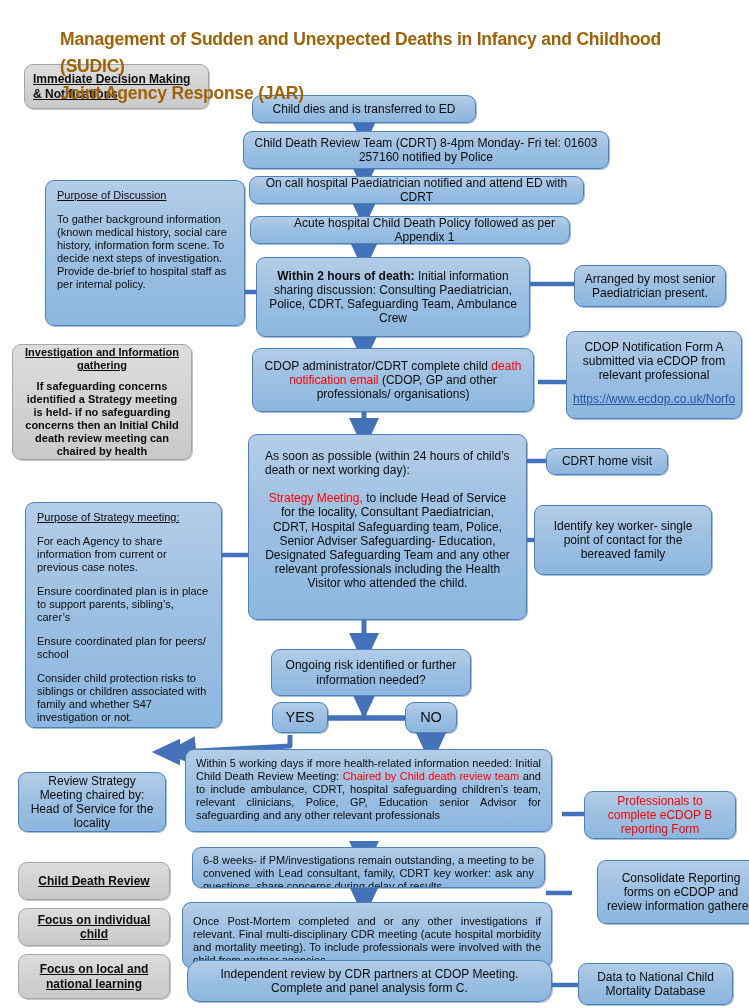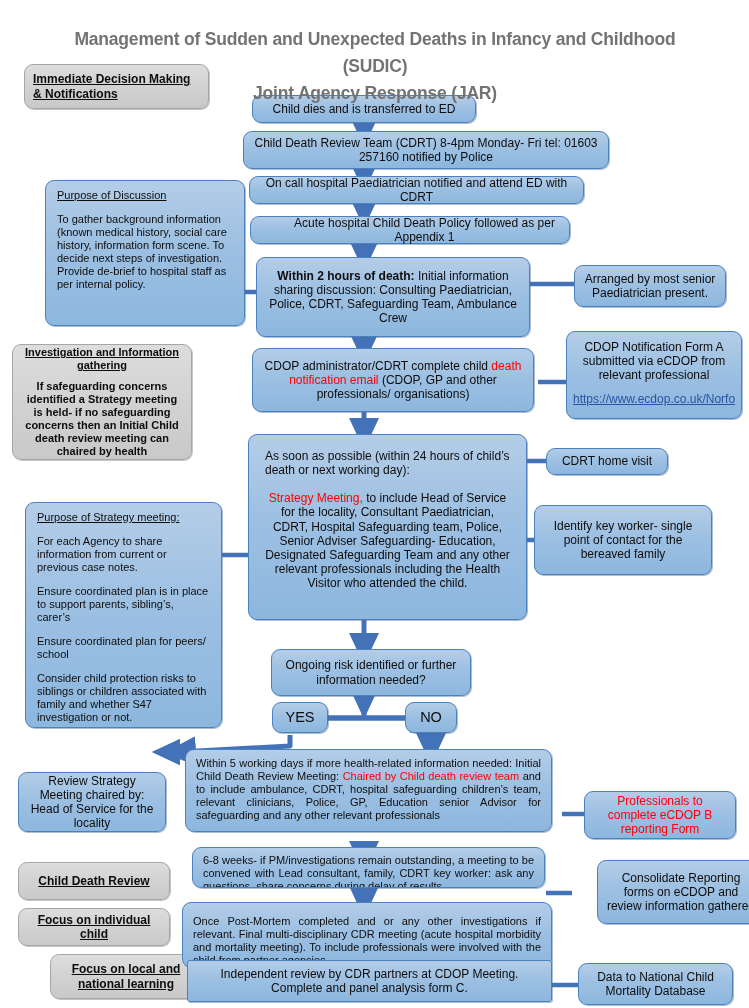--- a/index.html
+++ b/index.html
@@ -44,22 +44,22 @@
   .just { text-align:justify; }
   .top-align { align-items:flex-start; }
   .u { text-decoration:underline; }
   .b { font-weight:bold; }
   .red { color:#ff0000; }
   .link { color:#2a54a5; text-decoration:underline; }
 
   
   #title {
     position:absolute; left:60px; top:26px; width:630px;
-    text-align:center; font-weight:bold; font-size:17.5px;
-    color:#737373; line-height:1.55; z-index:4;
+    font-weight:bold; font-size:17.5px;
+    color:#a16207; line-height:1.55; z-index:4;
     letter-spacing:-0.2px;
   }
   #title .l2 { display:block; }
 
   
   .fs11 { font-size:11px; }
   .fs12 { font-size:12px; }
   .fs14 { font-size:14.5px; }
 
   .stackP { display:block; }
@@ -138,21 +138,21 @@
   </div>
 
   <div class="box grey fs12 b" style="left:18px; top:862px; width:152px; height:38px;">
     <span class="u">Child Death Review</span>
   </div>
 
   <div class="box grey fs12 b" style="left:18px; top:908px; width:152px; height:38px;">
     <span class="u">Focus on individual child</span>
   </div>
 
-  <div class="box grey fs12 b" style="left:18px; top:954px; width:152px; height:45px;margin-left:32px;">
+  <div class="box grey fs12 b" style="left:18px; top:954px; width:152px; height:45px;">
     <span class="u">Focus on local and national learning</span>
   </div>
 
   <div class="box blue fs11 left-align top-align stackP" style="left:45px; top:180px; width:200px; height:146px; padding:8px 11px; display:block;">
     <p class="u" style="margin:0 0 11px 0;">Purpose of Discussion</p>
     <p style="margin:0;">To gather background information (known medical history, social care history, information form scene. To decide next steps of investigation. Provide de-brief to hospital staff as per internal policy.</p>
   </div>
 
   <div class="box blue fs11 left-align top-align" style="left:25px; top:502px; width:197px; height:226px; padding:8px 11px; display:block;">
     <p class="u" style="margin:0 0 11px 0; text-align:left;">Purpose of Strategy meeting:</p>
@@ -218,21 +218,21 @@
   </div>
 
   <div class="box blue fs11 just" style="left:192px; top:847px; width:353px; height:41px; display:block; padding:6px 10px; overflow:hidden;">
     <span>6-8 weeks- if PM/investigations remain outstanding, a meeting to be convened with Lead consultant, family, CDRT key worker: ask any questions, share concerns during delay of results.</span>
   </div>
 
   <div class="box blue fs11 just" style="left:182px; top:902px; width:370px; height:66px; display:block; padding:12px 10px;">
     <span>Once Post-Mortem completed and or any other investigations if relevant. Final multi-disciplinary CDR meeting (acute hospital morbidity and mortality meeting). To include professionals were involved with the child from partner agencies.</span>
   </div>
 
-  <div class="box blue fs12" style="left:187px; top:960px; width:365px; height:42px; border-radius:3px;">
+  <div class="box blue fs12" style="left:187px; top:960px; width:365px; height:42px; border-radius:13px;">
     <span>Independent review by CDR partners at CDOP Meeting. Complete and panel analysis form C.</span>
   </div>
 
   <div class="box blue fs12" style="left:574px; top:265px; width:152px; height:42px;">
     <span>Arranged by most senior Paediatrician present.</span>
   </div>
 
   <div class="box blue fs12" style="left:566px; top:331px; width:176px; height:88px; display:block; padding:8px 6px;">
     <div style="text-align:center;">CDOP Notification Form A submitted via eCDOP from relevant professional</div>
     <div class="link" style="text-align:center; margin-top:10px; font-size:12px;">https://www.ecdop.co.uk/Norfo</div>

